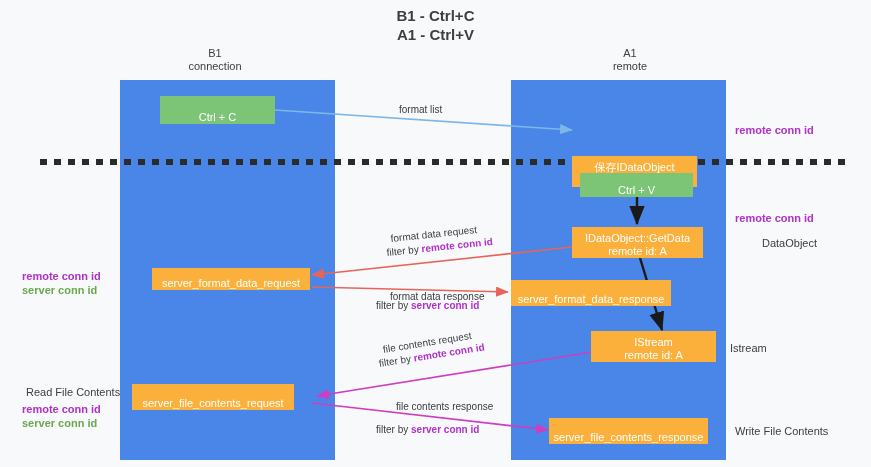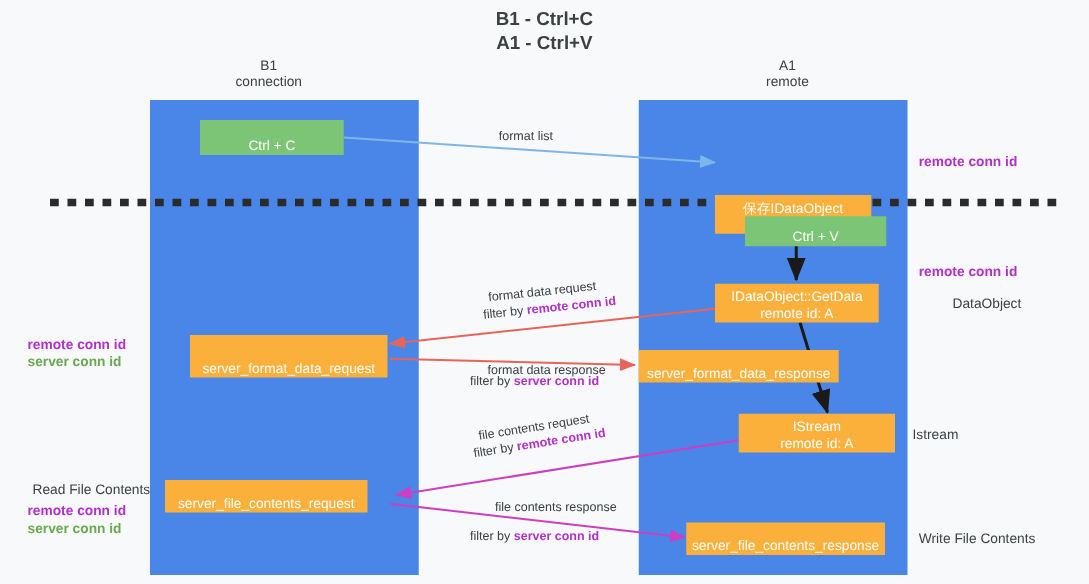--- a/index.html
+++ b/index.html
@@ -104,30 +104,30 @@
 
   <div class="box green" style="left:160px;top:96px;width:115px;height:28px;">
     <span>Ctrl + C</span>
   </div>
 
   <div class="box orange" style="left:572px;top:116px;width:125px;height:31px;margin-top:40px;">
     <span>保存IDataObject</span>
     <span class="l2">remote id: A</span>
   </div>
 
-  <div class="box green" style="left:580px;top:173px;width:113px;height:24px;margin-left:16px;">
+  <div class="box green" style="left:580px;top:173px;width:113px;height:24px;">
     <span>Ctrl + V</span>
   </div>
 
   <div class="box orange" style="left:572px;top:227px;width:131px;height:31px;">
     <span>IDataObject::GetData</span>
     <span class="l2">remote id: A</span>
   </div>
 
-  <div class="box orange" style="left:152px;top:268px;width:158px;height:34px;">
+  <div class="box orange" style="left:152px;top:268px;width:158px;height:22px;">
     <span>server_format_data_request</span>
   </div>
 
   <div class="box orange" style="left:511px;top:280px;width:160px;height:26px;">
     <span>server_format_data_response</span>
   </div>
 
   <div class="box orange" style="left:591px;top:331px;width:125px;height:31px;">
     <span>IStream</span>
     <span class="l2">remote id: A</span>

